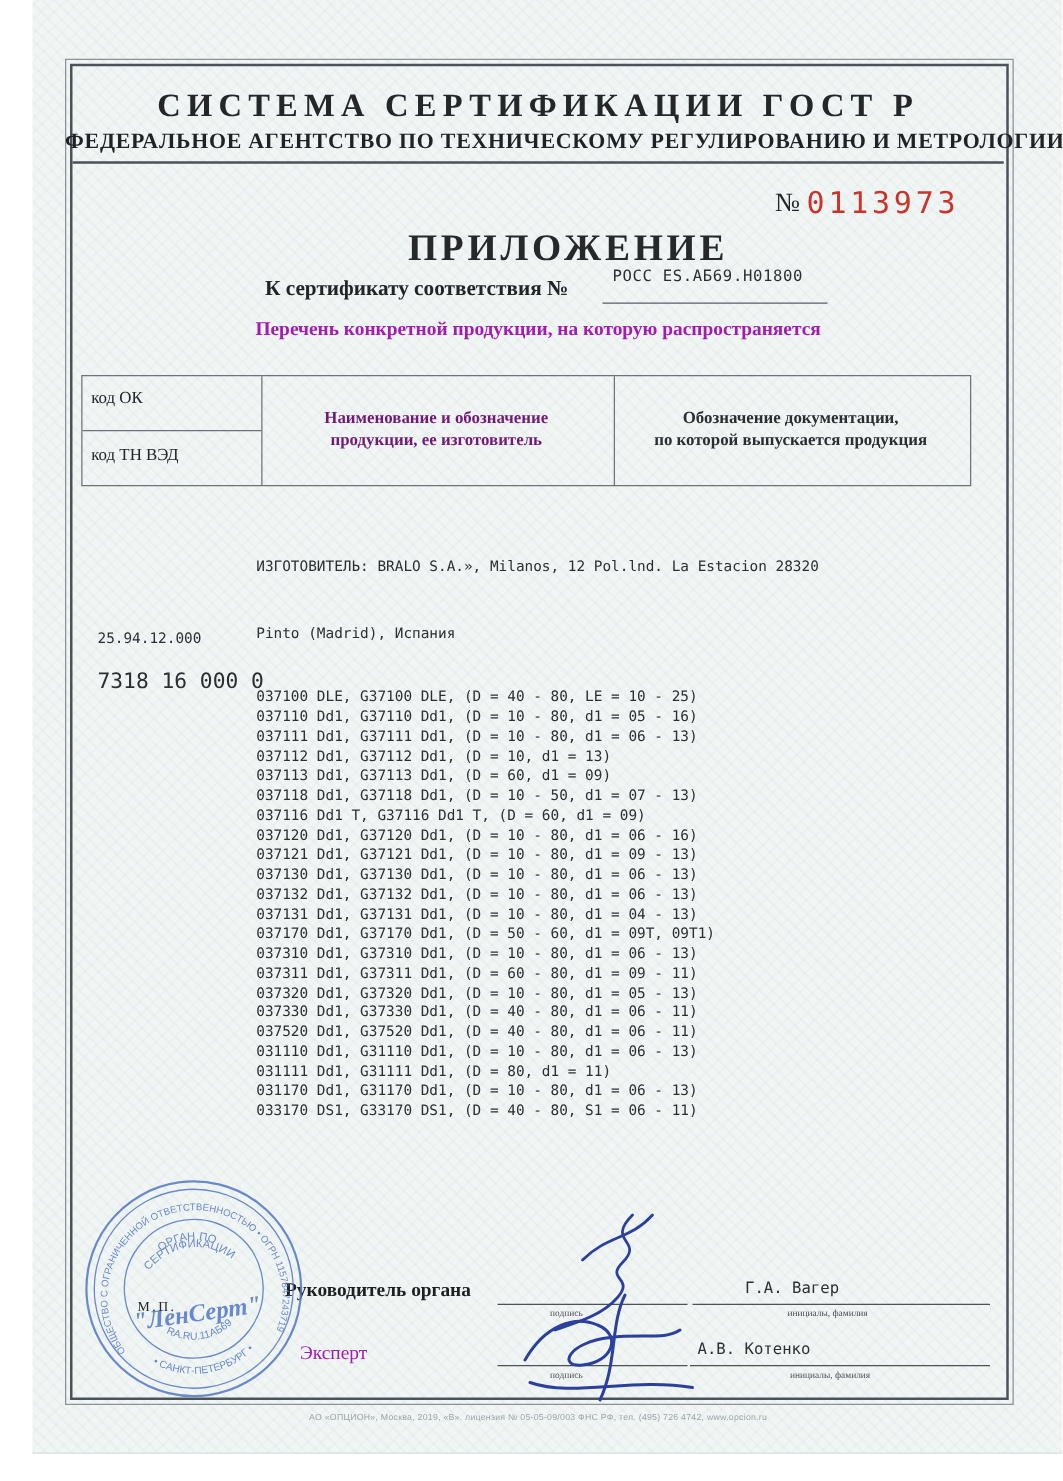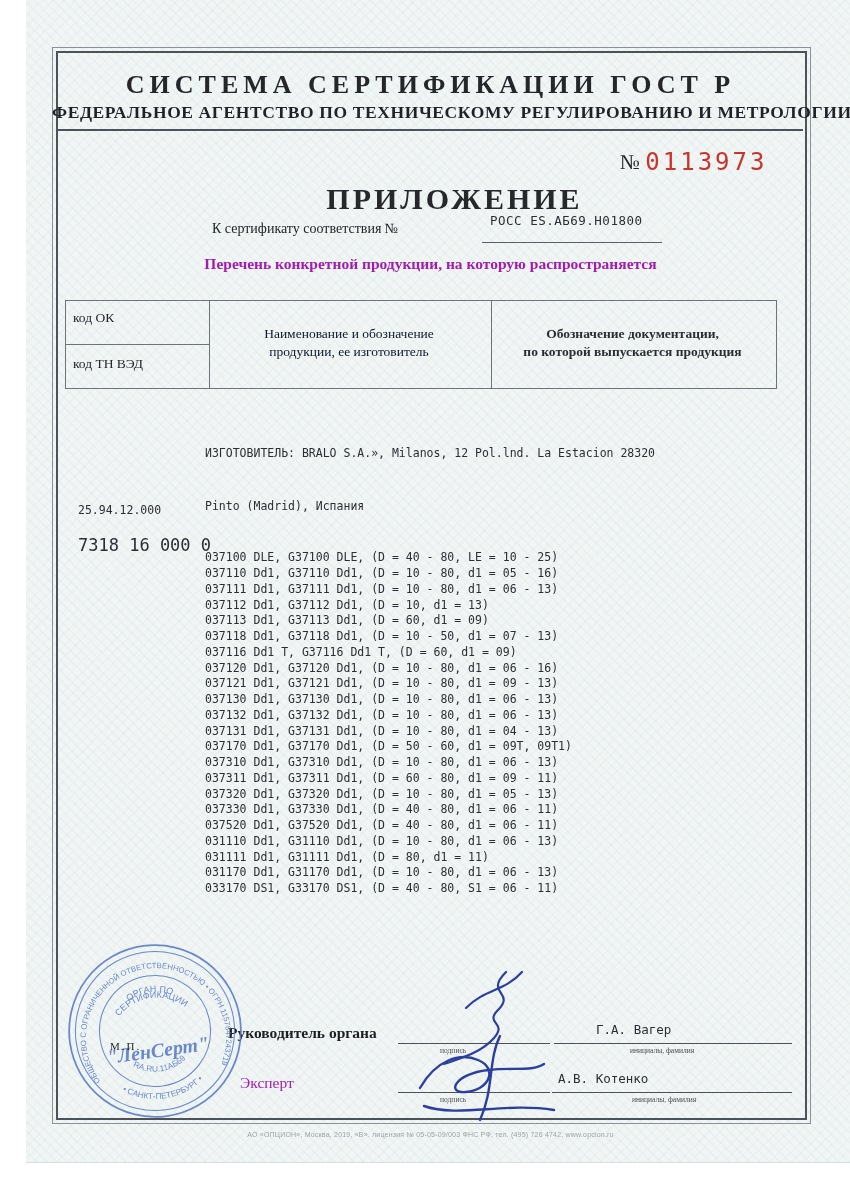--- a/index.html
+++ b/index.html
@@ -22,35 +22,35 @@
   .agency{left:52px;top:102px;width:757px;text-align:center;
           font-weight:bold;font-size:17.5px;letter-spacing:.6px;color:#1f2226;white-space:nowrap;}
   .header-rule{left:58px;top:129px;width:745px;border-top:2px solid #4b525a;}
   .doc-number{left:620px;top:148px;font-size:21px;color:#23262a;white-space:nowrap;}
   .doc-number .digits{font-family:"DejaVu Sans Mono", monospace;font-size:24px;
                       letter-spacing:3px;color:#c9342c;vertical-align:-1px;}
   .doc-title{left:52px;top:182px;width:757px;text-align:center;
              font-weight:bold;font-size:30px;letter-spacing:3px;color:#26282c;margin-left:24px;}
   .cert-value{left:490px;top:213px;font-family:"DejaVu Sans Mono", monospace;
               font-size:12.5px;color:#2a2d31;letter-spacing:.5px;}
-  .cert-label{left:212px;top:221px;font-weight:normal;font-size:14px;color:#222428;}
+  .cert-label{left:212px;top:221px;font-weight:bold;font-size:17px;color:#222428;}
   .cert-underline{left:482px;top:242px;width:180px;border-top:1px solid #5a5f64;}
   .subtitle1{left:52px;top:255px;width:757px;text-align:center;font-weight:bold;
              font-size:15.5px;color:#a21caf;}
   .subtitle2{left:52px;top:276px;width:757px;text-align:center;font-weight:bold;
              font-size:15.5px;color:#222428;}
   
   .tbl{left:65px;top:300px;width:710px;height:87px;border:1px solid #6d7378;}
   .tbl .vd1{position:absolute;left:143px;top:0;height:87px;border-left:1px solid #6d7378;}
   .tbl .vd2{position:absolute;left:425px;top:0;height:87px;border-left:1px solid #6d7378;}
   .tbl .hd1{position:absolute;left:0;top:43px;width:143px;border-top:1px solid #6d7378;}
   .tbl-c1a{left:73px;top:310px;font-size:13.5px;color:#24262a;}
   .tbl-c1b{left:73px;top:356px;font-size:13.5px;color:#24262a;}
   .tbl-c2{left:208px;top:325px;width:282px;text-align:center;font-size:13.5px;
-          font-weight:400;color:#0f172a;line-height:18px;}
+          font-weight:700;color:#701a75;line-height:18px;}
   .tbl-c3{left:490px;top:325px;width:285px;text-align:center;font-size:13.5px;
           font-weight:600;color:#2a2d31;line-height:18px;}
   .mono{font-family:"DejaVu Sans Mono", monospace;color:#2b2e32;}
   .manufacturer{left:205px;top:410px;font-size:11.5px;line-height:17.5px;white-space:pre;}
   .code-ok{left:78px;top:503px;font-size:11.5px;}
   .code-tnved{left:78px;top:534.5px;font-size:17px;}
   .products{left:205px;top:503px;font-size:11.5px;line-height:15.75px;white-space:pre;}
   
   .sig-label1{left:228px;top:1024px;font-weight:bold;font-size:15.5px;color:#1d1f23;}
   .sig-label2{left:240px;top:1074px;font-weight:normal;font-size:15.5px;color:#a21caf;}

